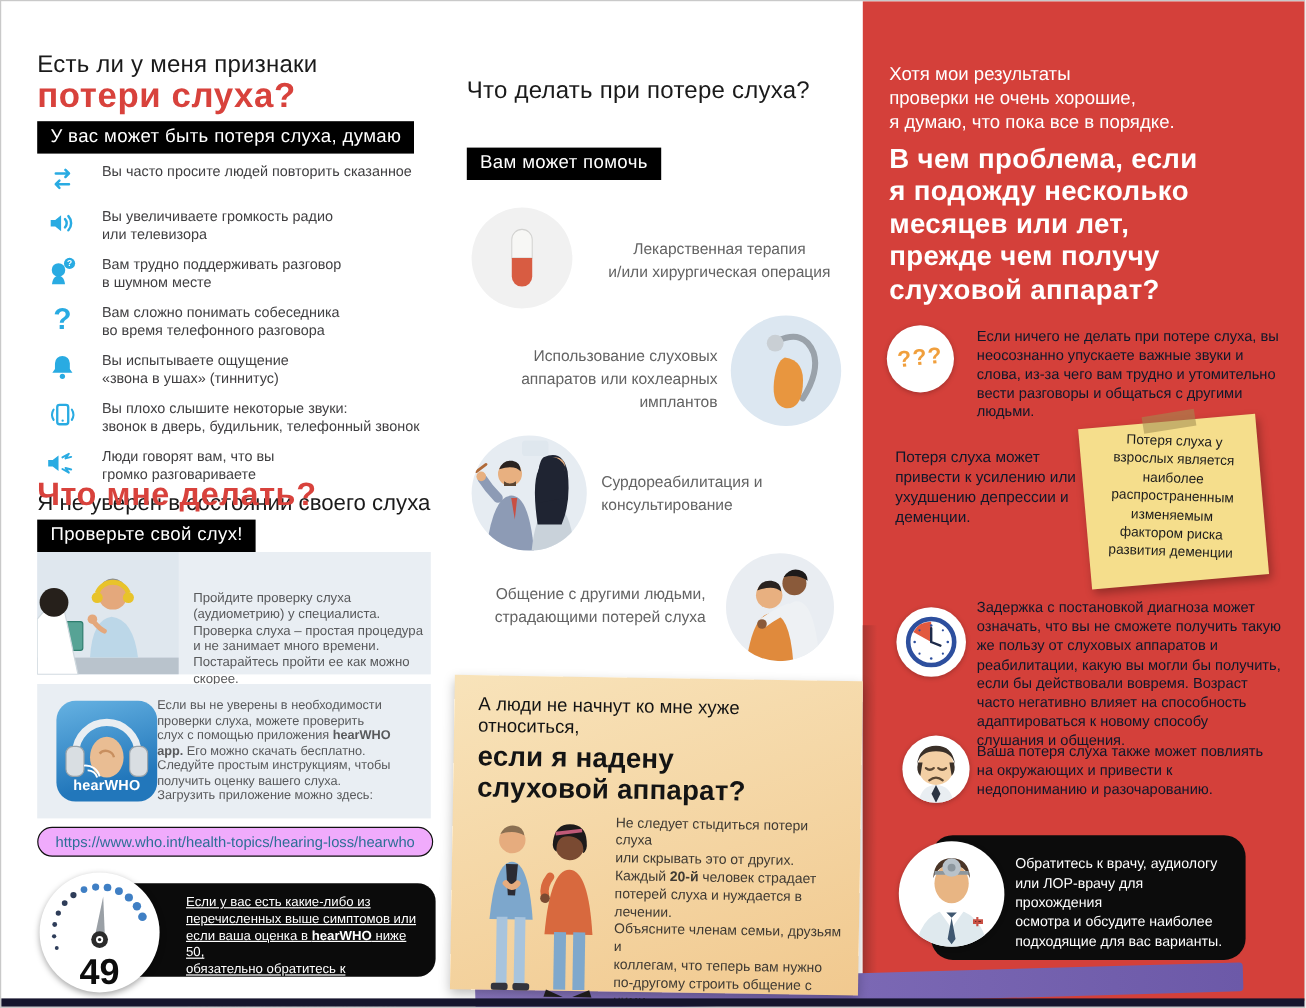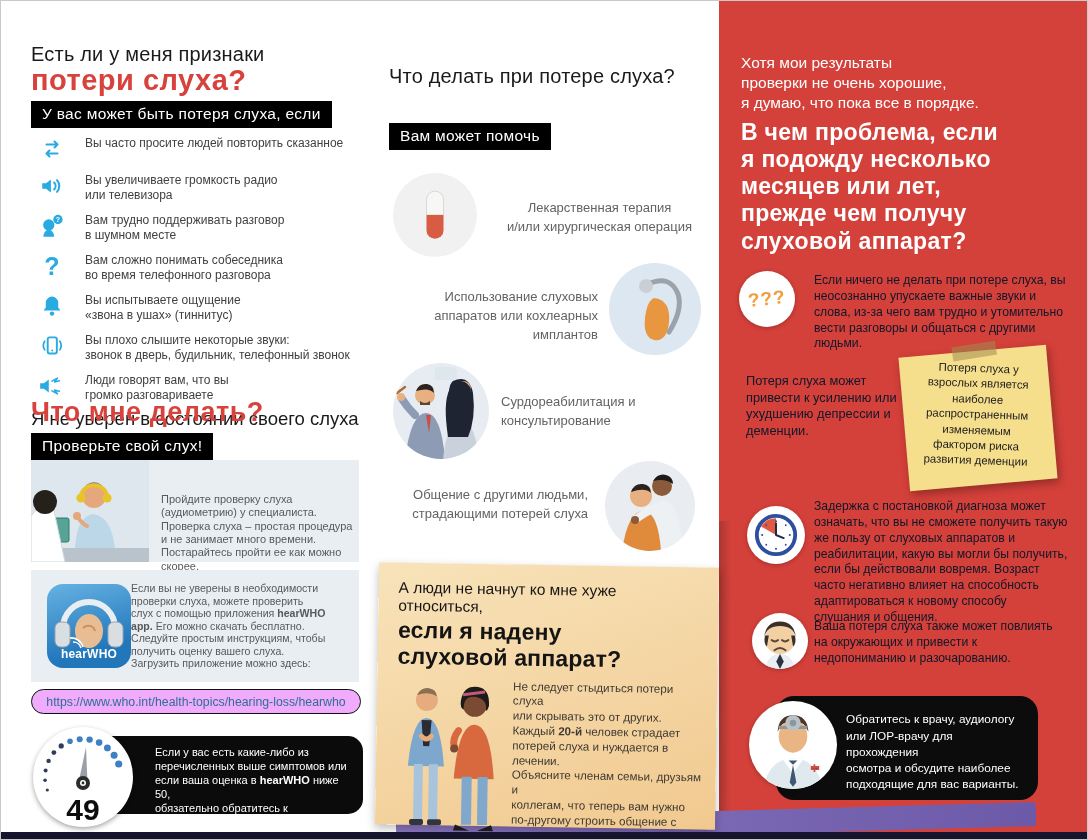--- a/index.html
+++ b/index.html
@@ -45,21 +45,21 @@
   .appicon{width:84px;height:84px;border-radius:16px;background:linear-gradient(165deg,#66b2e2 0%,#2277bb 75%);position:relative;flex:0 0 84px;}
   .appicon .applabel{position:absolute;bottom:7px;width:100%;text-align:center;color:#fff;font-size:12px;font-weight:bold;letter-spacing:.2px;}
 </style>
 </head>
 <body>
 
 <div id="page">
 
   <div class="abs h-small" style="left:30px;top:42px;">Есть ли у меня признаки</div>
   <div class="abs h-red" style="left:30px;top:63px;">потери слуха?</div>
-  <div class="abs banner" style="left:30px;top:100px;">У вас может быть потеря слуха, если</div>
+  <div class="abs banner" style="left:30px;top:100px;">У вас может быть потеря слуха, думаю</div>
 
   <div class="abs symptom-list" style="left:36px;top:134px;">
     <div class="symptom">
       <span class="ic">
         <svg width="26" height="24" viewBox="0 0 24 24">
             <path d="M6.5 7.5h11l-3-3m3 3-3 3" stroke="#29abe2" stroke-width="2.1" fill="none" stroke-linecap="round" stroke-linejoin="round"></path>
             <path d="M17.5 16.5h-11l3-3m-3 3 3 3" stroke="#29abe2" stroke-width="2.1" fill="none" stroke-linecap="round" stroke-linejoin="round"></path>
           </svg>
       </span>
       <span class="tx pre">Вы часто просите людей повторить сказанное</span>
@@ -171,21 +171,21 @@
 проверки слуха, можете проверить
 слух с помощью приложения </span><b>hearWHO
 app.</b><span> Его можно скачать бесплатно.
 Следуйте простым инструкциям, чтобы
 получить оценку вашего слуха.
 Загрузить приложение можно здесь:</span></span>
   </div>
 
   <a class="abs url-pill" style="left:30px;top:688px;width:328px;height:23px;" href="#">https://www.who.int/health-topics/hearing-loss/hearwho</a>
 
-  <div class="abs scorebox" style="left:62px;top:735px;width:300px;height:78px;padding:9px 10px 8px 92px;box-sizing:border-box;">
+  <div class="abs scorebox" style="left:62px;top:735px;width:300px;height:78px;padding:9px 10px 8px 92px;box-sizing:border-box;text-decoration:underline;">
     <span class="pre"><span>Если у вас есть какие-либо из
 перечисленных выше симптомов или
 если ваша оценка в </span><b>hearWHO</b><span> ниже 50,
 обязательно обратитесь к медицинскому
 специалисту. </span><b>Не откладывайте!!!</b></span>
   </div>
   <div class="abs gaugewrap" style="left:32px;top:726px;">
     <svg width="100" height="100" viewBox="0 0 100 100">
       <circle cx="14.3" cy="63" r="1.6" fill="#2e3d59"></circle>
         <circle cx="12.1" cy="53.3" r="1.8" fill="#2e3d59"></circle>

